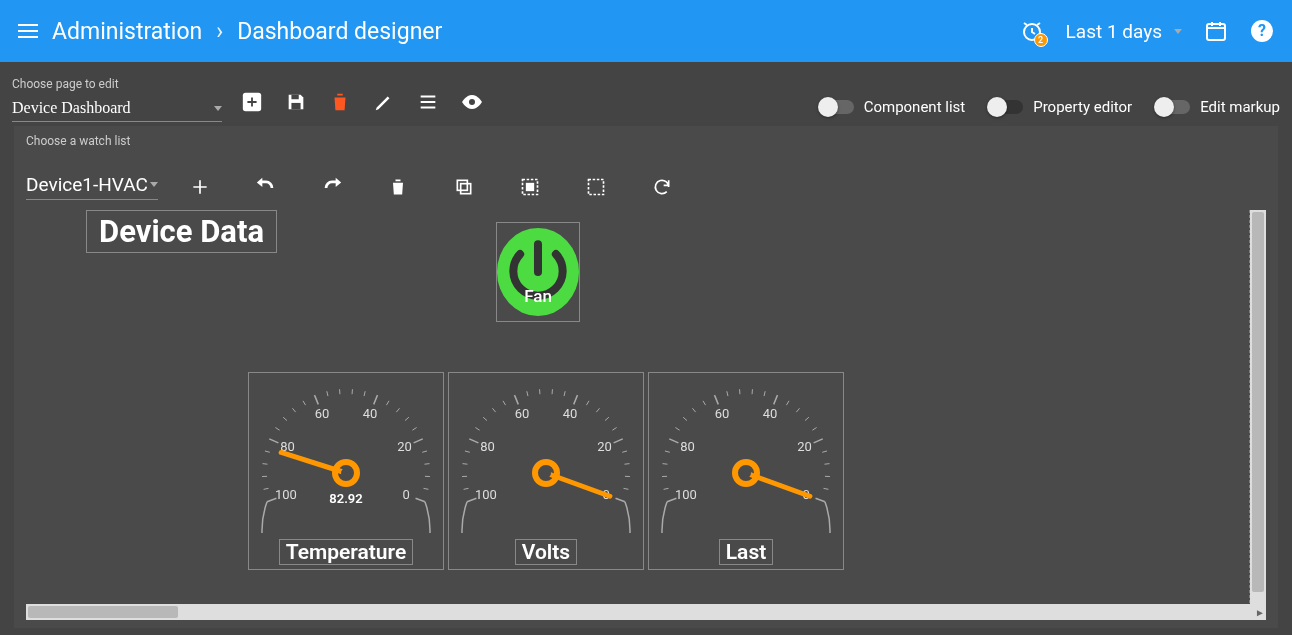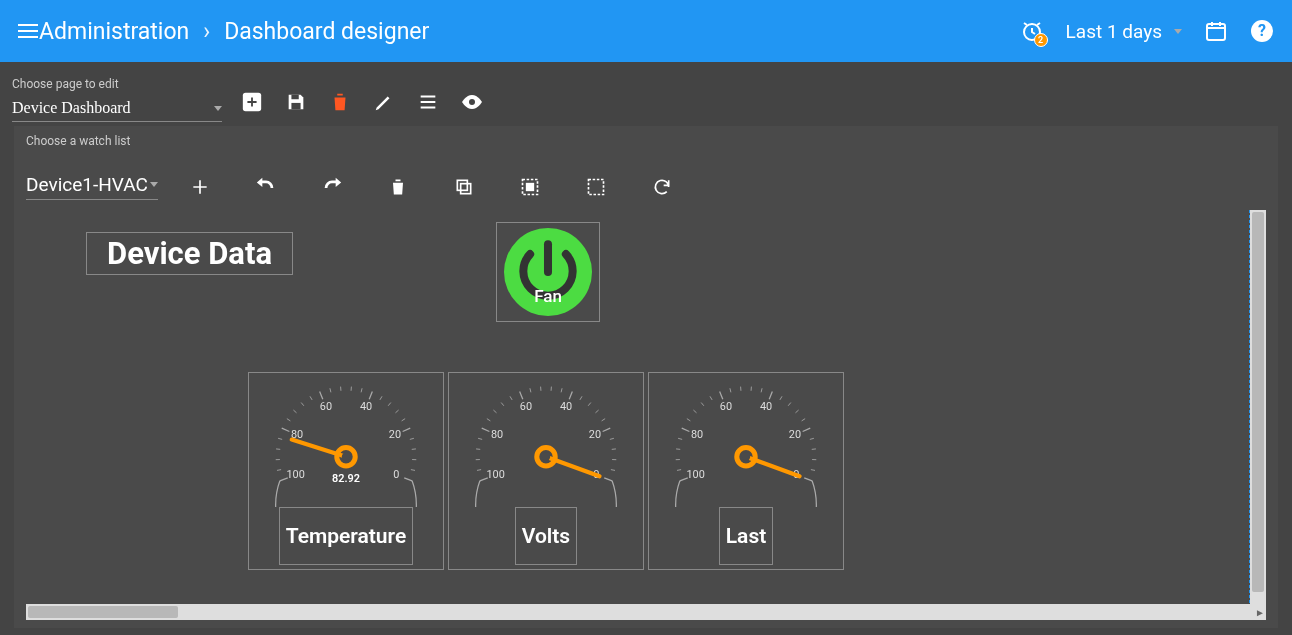--- a/index.html
+++ b/index.html
@@ -26,21 +26,21 @@
     height: 62px;
     background: var(--blue);
     display: flex;
     align-items: center;
     padding: 0 18px;
     justify-content: space-between;
   }
   .topbar-left {
     display: flex;
     align-items: center;
-    gap: 1px;
+    gap: 14px;
   }
   .hamburger {
     display: flex; flex-direction: column; gap: 4px;
     cursor: pointer;
   }
   .hamburger span {
     display: block; width: 20px; height: 2px; background: #fff;
   }
   .breadcrumb {
     display: flex; align-items: center; gap: 14px;
@@ -185,27 +185,27 @@
     position:absolute; right:16px; top:0; width:1px; height:398px;
     border-right:1px dashed #2196f3;
   }
 
   
   .item {
     position: absolute;
     border: 1px solid #888;
   }
   .title-block {
-    left: 60px; top: 22px;
-    padding: 2px 20px;
+    left: 60px; top: 0;
+    padding: 2px 12px;
     font-size: 31px; font-weight: 700;
   }
   .fan-block {
     left: 470px; top: 12px;
-    width: 104px; height: 100px;
+    width: 84px; height: 100px;
     display: flex; align-items: center; justify-content: center;
   }
   .power-circle {
     width: 88px; height: 88px; border-radius: 50%;
     background: var(--green);
     display:flex; align-items:center; justify-content:center;
     position:relative;
   }
   .fan-label {
     position:absolute; color:#fff; font-size:17px; font-weight:500;
@@ -215,21 +215,21 @@
   .gauge-block {
     width: 196px; height: 198px;
     display:flex; flex-direction:column; align-items:center;
     top: 162px;
   }
   .gauge-block.g1 { left: 222px; }
   .gauge-block.g2 { left: 422px; }
   .gauge-block.g3 { left: 622px; }
   .gauge-label {
     border:1px solid #888;
-    padding: 16px 6px;
+    padding: 0 6px;
     font-size: 21px; font-weight:600;
     margin-top: auto;
     margin-bottom: 4px;
   }
 
   svg text { font-family: inherit; }
 </style>
 </head>
 <body>
 
@@ -311,20 +311,40 @@
         <svg width="22" height="22" viewBox="0 0 24 24" stroke="#fff" stroke-width="2">
             <path d="M4 6h16M4 12h16M4 18h16"></path>
           </svg>
       </div>
       <div class="ibtn">
         <svg width="24" height="24" viewBox="0 0 24 24" fill="#fff">
             <path d="M12 5C6 5 2 12 2 12s4 7 10 7 10-7 10-7-4-7-10-7z"></path>
             <circle cx="12" cy="12" r="3" fill="#444"></circle>
           </svg>
       </div>
+    </div>
+  </div>
+  <div class="editbar-right">
+    <div class="toggle-wrap">
+      <div class="toggle">
+          <div class="knob"></div>
+        </div>
+      <span>Component list</span>
+    </div>
+    <div class="toggle-wrap">
+      <div class="toggle off-dark">
+          <div class="knob"></div>
+        </div>
+      <span>Property editor</span>
+    </div>
+    <div class="toggle-wrap">
+      <div class="toggle">
+          <div class="knob"></div>
+        </div>
+      <span>Edit markup</span>
     </div>
   </div>
 </div>
 
 <div class="canvas-area">
   <div class="canvas-toolbar">
     <div class="watchlist-select">
       <div class="wl-label">Choose a watch list</div>
       <div class="wl-field">
         <span>Device1-HVAC</span>

